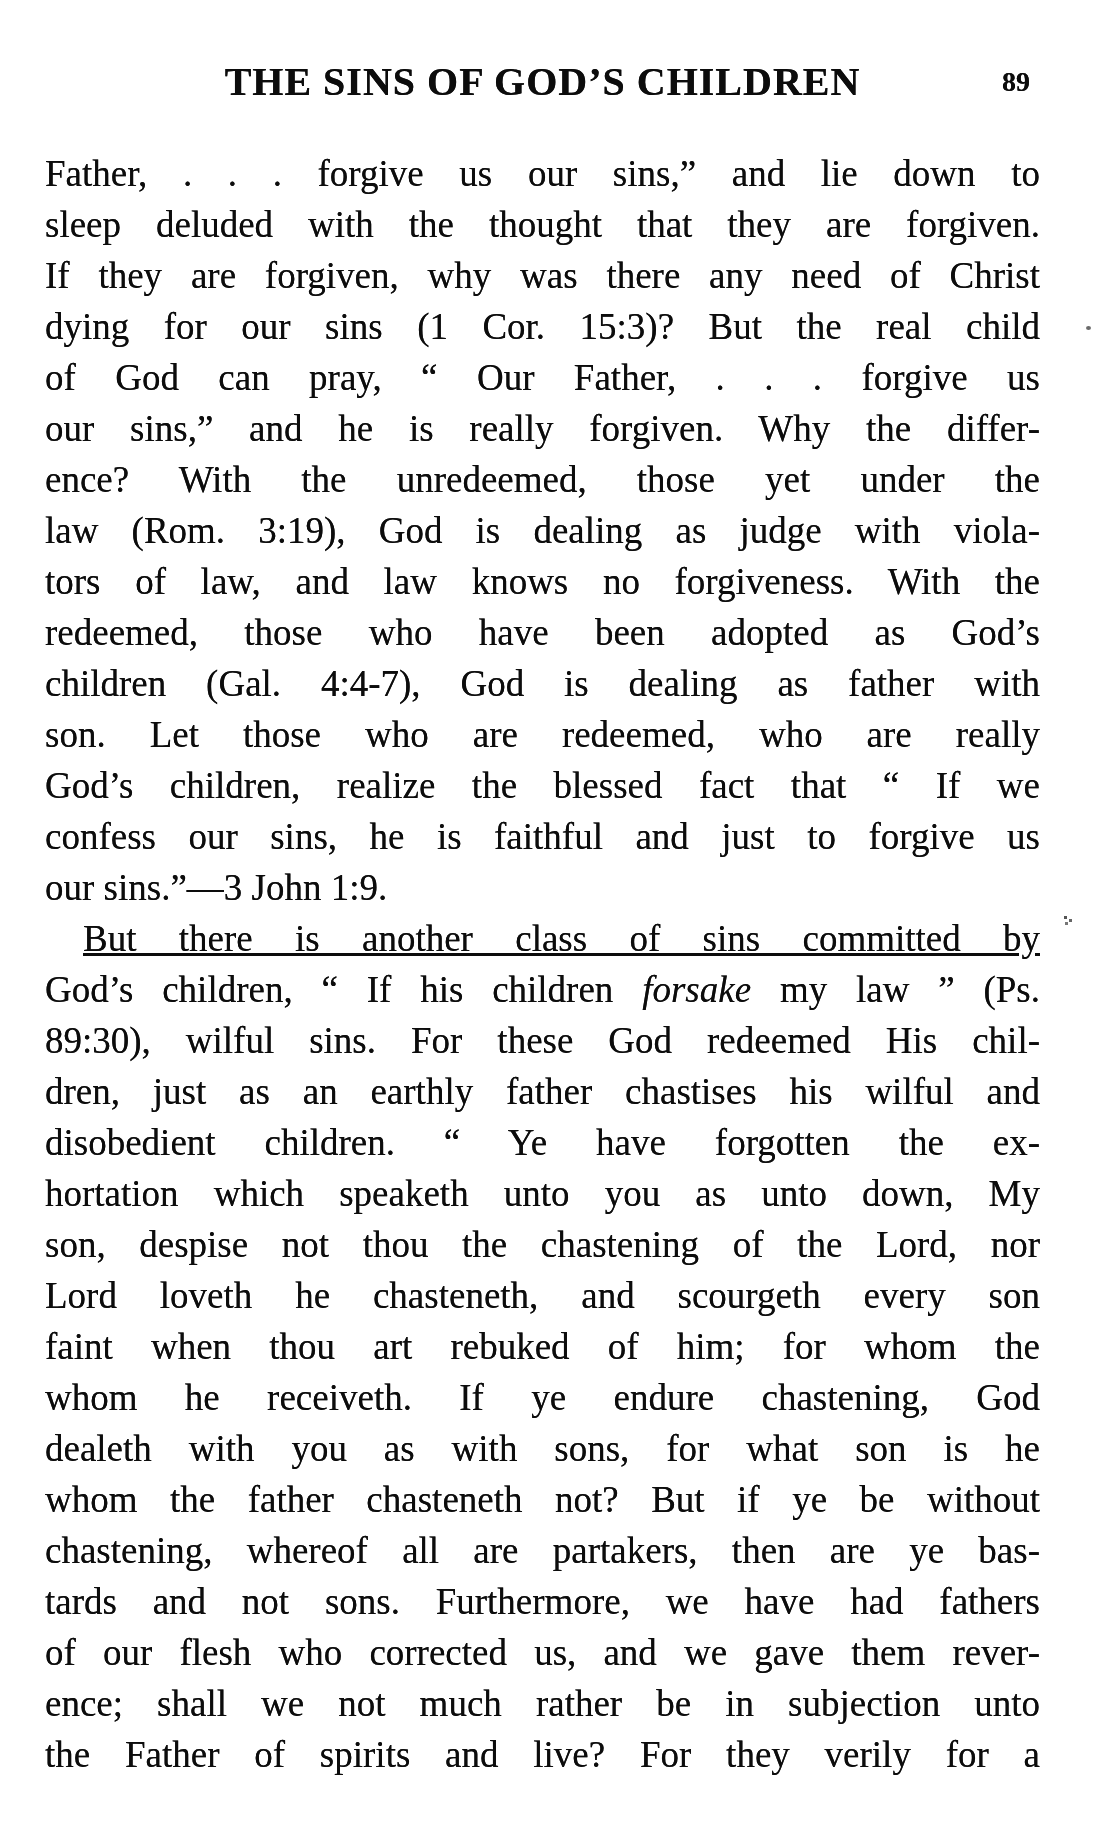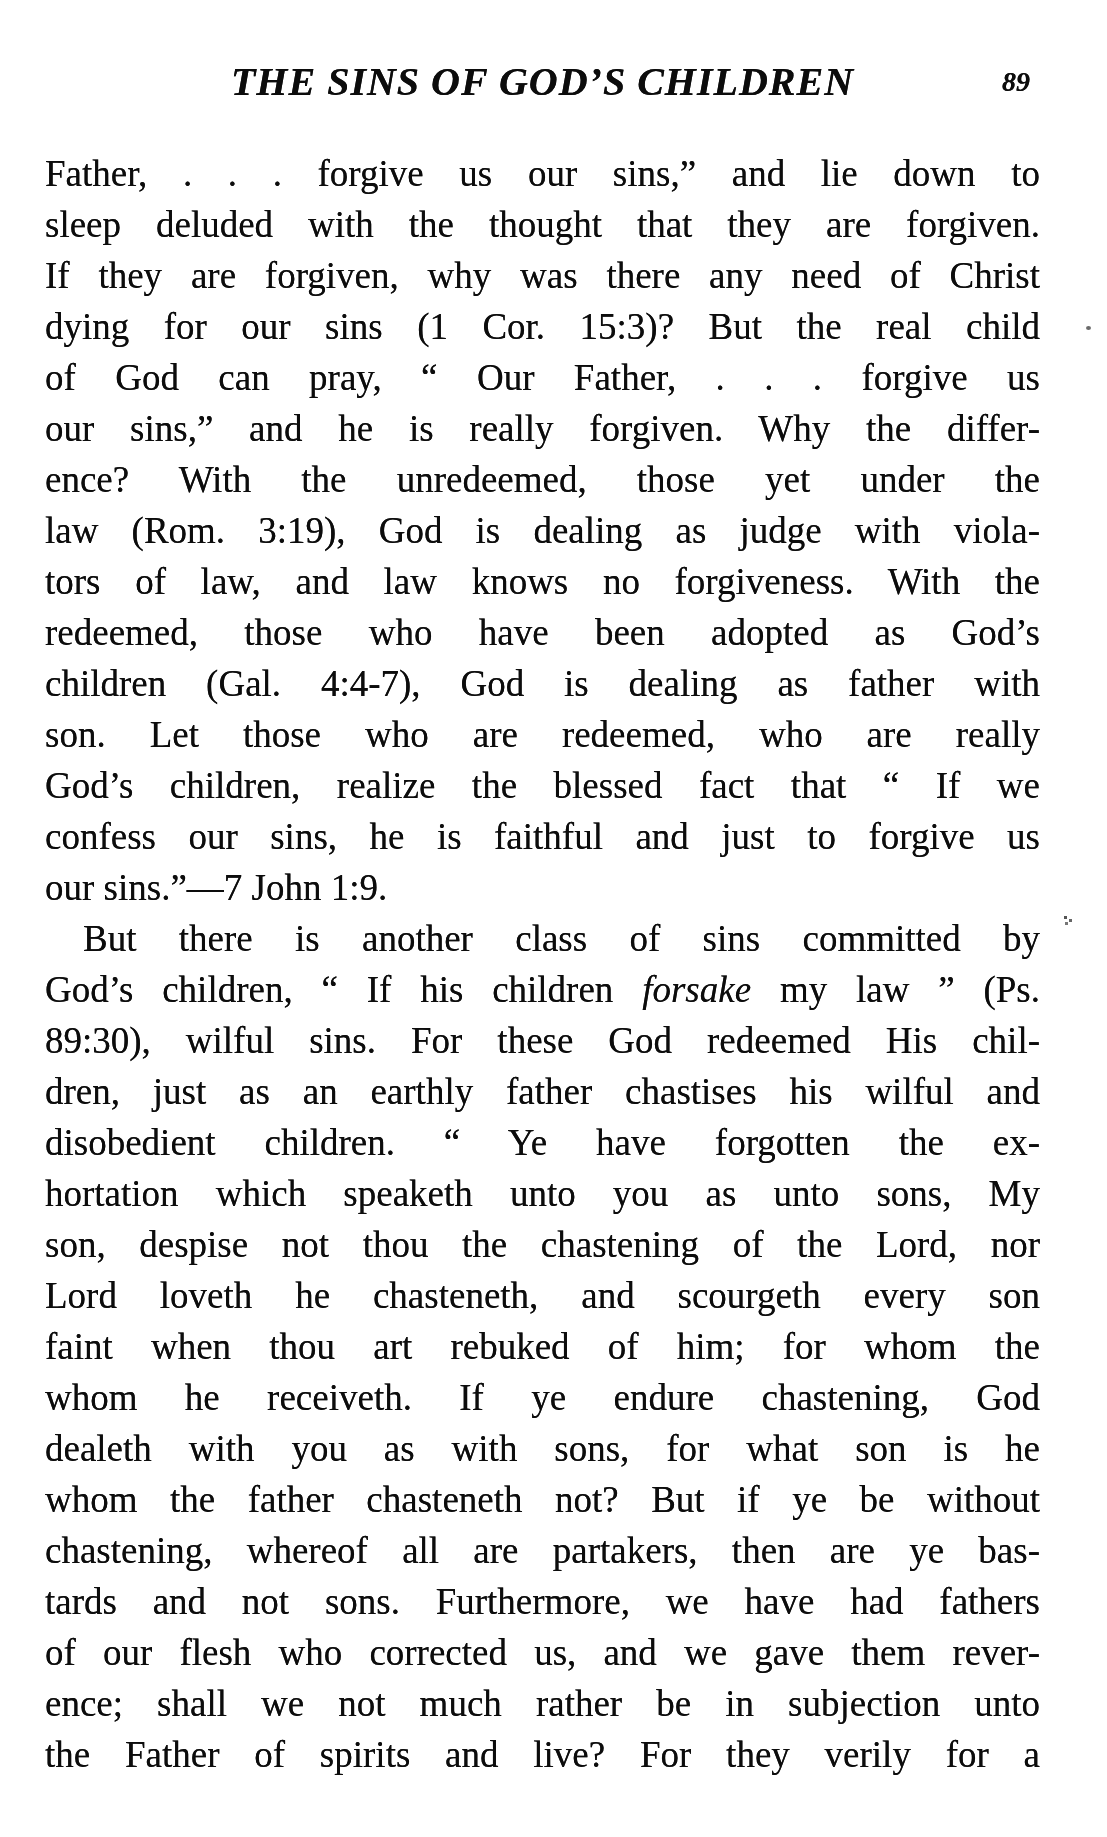--- a/index.html
+++ b/index.html
@@ -16,21 +16,20 @@
     font-family: "Liberation Serif", "DejaVu Serif", serif;
     overflow: hidden;
   }
   
   .header {
     position: absolute;
     left: 45px;
     top: 60px;
     width: 995px;
     height: 44px;
-    font-style: italic;
   }
   .title {
     position: absolute;
     left: 50%;
     top: 0;
     transform: translateX(-50%);
     font-size: 40px;
     line-height: 44px;
     font-weight: bold;
     letter-spacing: 1px;
@@ -57,21 +56,21 @@
   .line {
     font-size: 37px;
     line-height: 51px;
     height: 51px;
     overflow: visible;
     text-align: justify;
     text-align-last: justify;
     white-space: normal;
     text-shadow: 0 0 0.55px rgba(0,0,0,0.8);
   }
-  .line.indent { text-indent: 38px; }
+  .line.indent { text-indent: 38px; text-decoration: underline; }
   .line.short {
     text-align: left;
     text-align-last: left;
   }
   .line i { font-style: italic; }
   
   .artifact {
     position: absolute;
     display: block;
   }
@@ -110,29 +109,29 @@
         <div class="line"><span>of God can pray, “ Our Father, . . . forgive us</span></div>
         <div class="line"><span>our sins,” and he is really forgiven.  Why the differ-</span></div>
         <div class="line"><span>ence?  With the unredeemed, those yet under the</span></div>
         <div class="line"><span>law (Rom. 3:19), God is dealing as judge with viola-</span></div>
         <div class="line"><span>tors of law, and law knows no forgiveness.  With the</span></div>
         <div class="line"><span>redeemed, those who have been adopted as God’s</span></div>
         <div class="line"><span>children (Gal. 4:4-7), God is dealing as father with</span></div>
         <div class="line"><span>son.  Let those who are redeemed, who are really</span></div>
         <div class="line"><span>God’s children, realize the blessed fact that “ If we</span></div>
         <div class="line"><span>confess our sins, he is faithful and just to forgive us</span></div>
-        <div class="line short"><span>our sins.”—7 John 1:9.</span></div>
+        <div class="line short"><span>our sins.”—3 John 1:9.</span></div>
       </div>
       <div class="para">
         <div class="line indent"><span>But there is another class of sins committed by</span></div>
         <div class="line"><span>God’s children, “ If his children </span><i>forsake</i><span> my law ” (Ps.</span></div>
         <div class="line"><span>89:30), wilful sins.  For these God redeemed His chil-</span></div>
         <div class="line"><span>dren, just as an earthly father chastises his wilful and</span></div>
         <div class="line"><span>disobedient children.  “ Ye have forgotten the ex-</span></div>
-        <div class="line"><span>hortation which speaketh unto you as unto sons, My</span></div>
+        <div class="line"><span>hortation which speaketh unto you as unto down, My</span></div>
         <div class="line"><span>son, despise not thou the chastening of the Lord, nor</span></div>
         <div class="line"><span>Lord loveth he chasteneth, and scourgeth every son</span></div>
         <div class="line"><span>faint when thou art rebuked of him; for whom the</span></div>
         <div class="line"><span>whom he receiveth.  If ye endure chastening, God</span></div>
         <div class="line"><span>dealeth with you as with sons, for what son is he</span></div>
         <div class="line"><span>whom the father chasteneth not?  But if ye be without</span></div>
         <div class="line"><span>chastening, whereof all are partakers, then are ye bas-</span></div>
         <div class="line"><span>tards and not sons.  Furthermore, we have had fathers</span></div>
         <div class="line"><span>of our flesh who corrected us, and we gave them rever-</span></div>
         <div class="line"><span>ence; shall we not much rather be in subjection unto</span></div>

